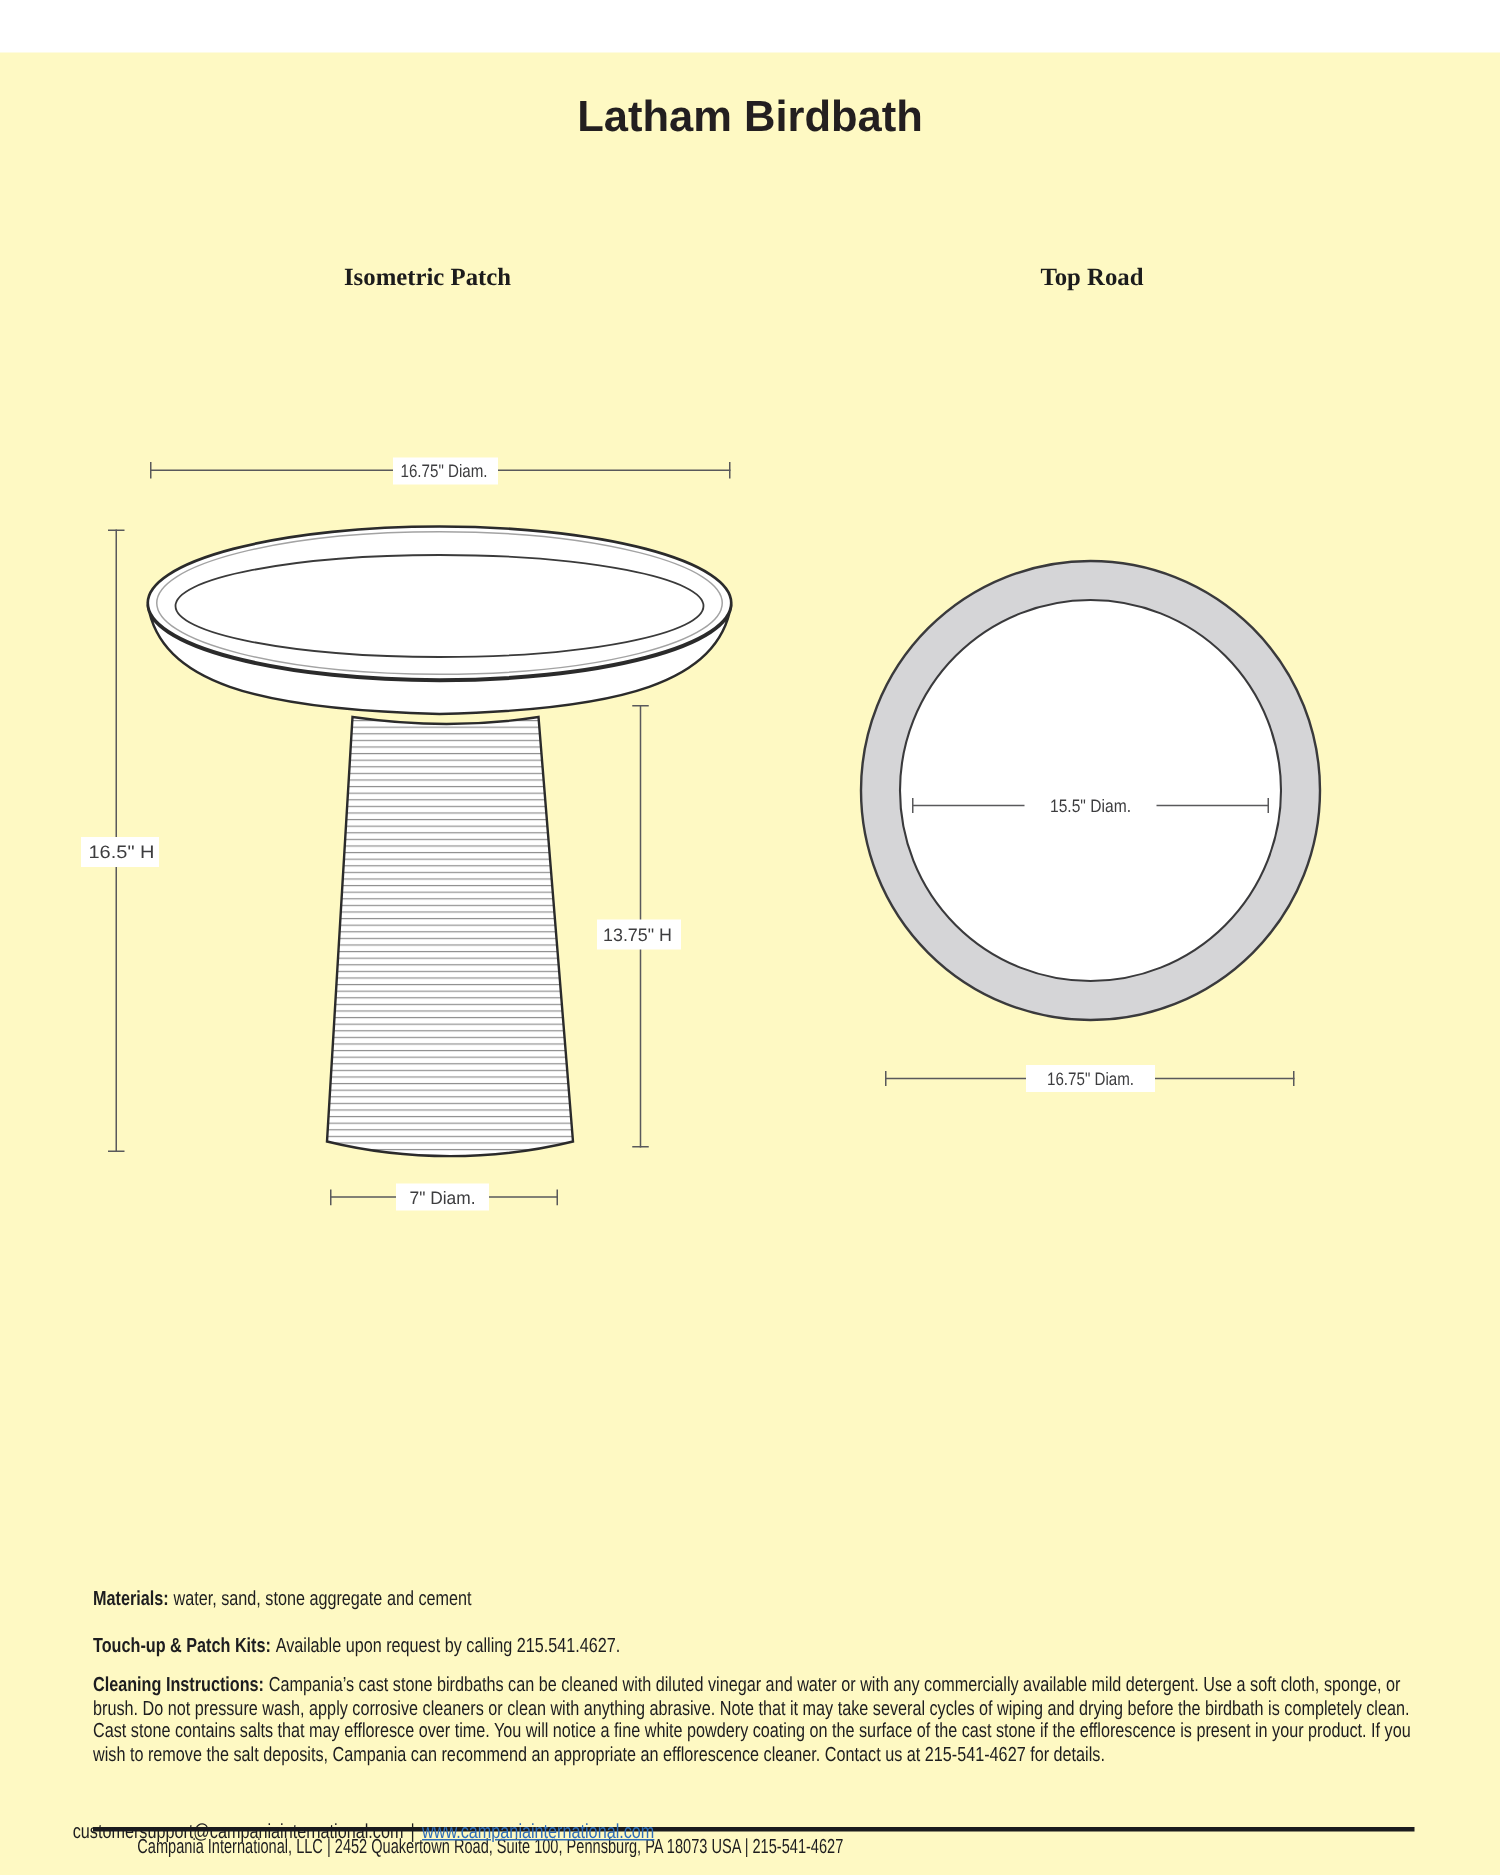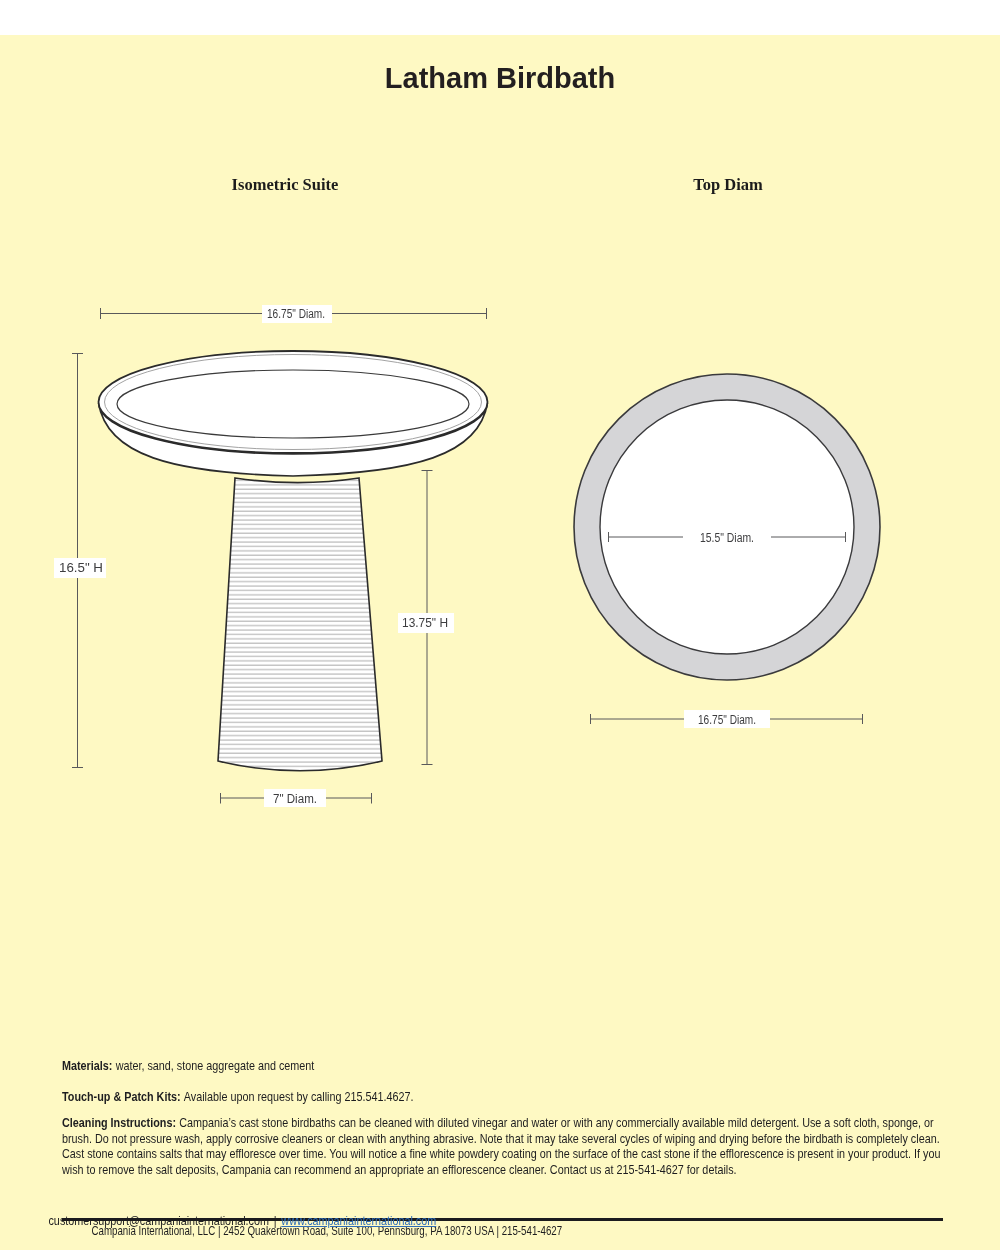--- a/index.html
+++ b/index.html
@@ -113,22 +113,22 @@
 
     <g>
       <line class="dim" x1="590" y1="684" x2="863" y2="684"></line>
       <line class="dim" x1="590.5" y1="679" x2="590.5" y2="689"></line>
       <line class="dim" x1="862.5" y1="679" x2="862.5" y2="689"></line>
       <rect x="684" y="675" width="86" height="18" fill="#ffffff"></rect>
       <text class="dim-text" x="727" y="688.5" textLength="58" lengthAdjust="spacingAndGlyphs">16.75" Diam.</text>
     </g>
   </svg>
 
-  <div class="view-label iso">Isometric Suite</div>
-  <div class="view-label topv">Top Diam</div>
+  <div class="view-label iso">Isometric Patch</div>
+  <div class="view-label topv">Top Road</div>
 
   <div class="specs">
     <p class="m1"><strong>Materials:</strong><span>water, sand, stone aggregate and cement</span></p>
     <p class="m2"><strong>Touch-up &amp; Patch Kits:</strong><span>Available upon request by calling 215.541.4627.</span></p>
     <p><strong>Cleaning Instructions:</strong><span>Campania’s cast stone birdbaths can be cleaned with diluted vinegar and water or with any commercially available mild detergent. Use a soft cloth, sponge, or brush. Do not pressure wash, apply corrosive cleaners or clean with anything abrasive. Note that it may take several cycles of wiping and drying before the birdbath is completely clean. Cast stone contains salts that may effloresce over time. You will notice a fine white powdery coating on the surface of the cast stone if the efflorescence is present in your product. If you wish to remove the salt deposits, Campania can recommend an appropriate an efflorescence cleaner. Contact us at 215-541-4627 for details.</span></p>
   </div>
 
   <div class="footer-rule"></div>
 
   <div class="footer-line f1">

